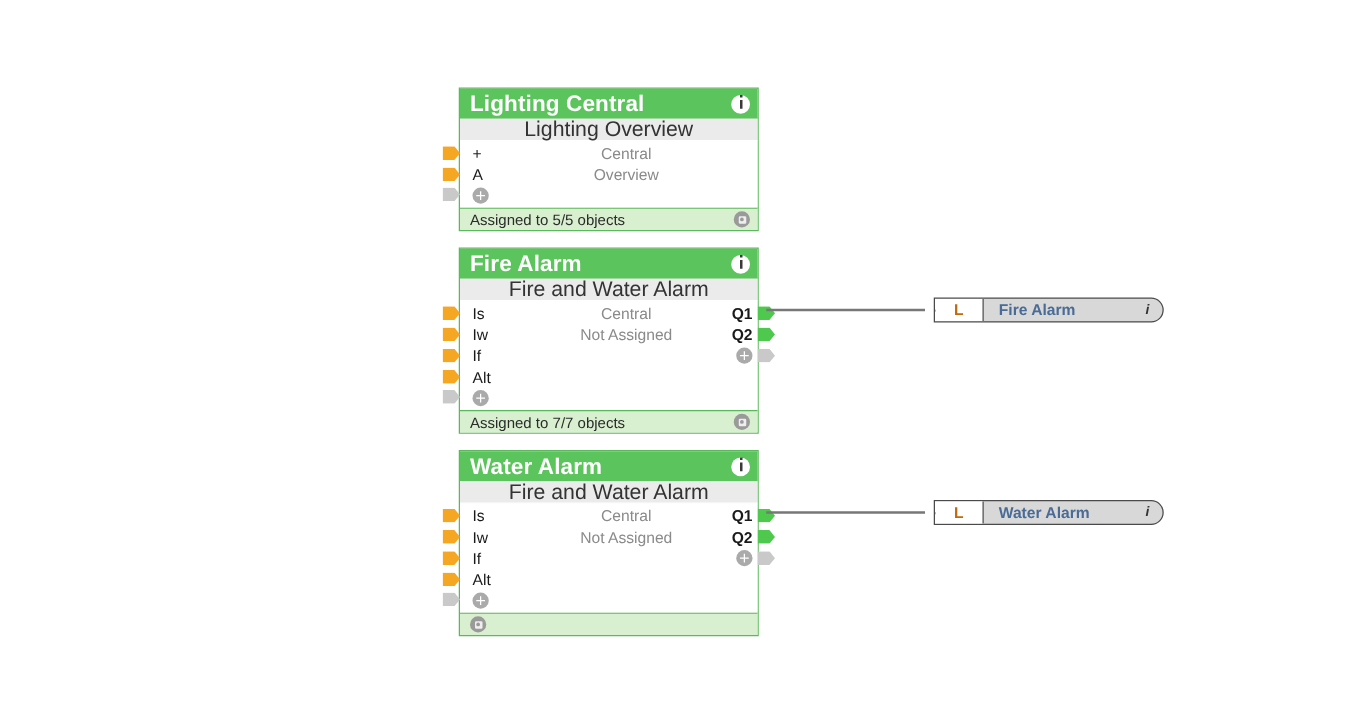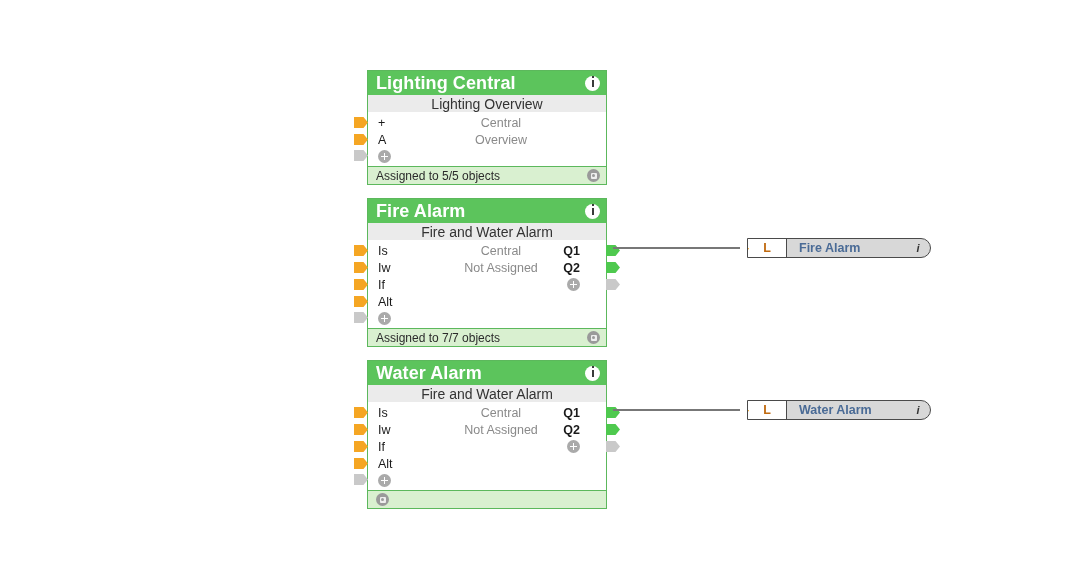--- a/index.html
+++ b/index.html
@@ -72,21 +72,21 @@
     position: absolute;
     left: 0; top: -3.5px;
     width: 2px; height: 2px;
     background: #3a3a3a;
   }
 
   .fb-subtitle {
     height: 17px;
     background: #ebebeb;
     color: #333333;
-    font-size: 14px;
+    font-size: 17px;
     display: flex;
     align-items: center;
     justify-content: center;
     border-bottom: 1px solid #ffffff;
   }
 
   .fb-body {
     position: relative;
     background: #ffffff;
     padding: 1px 0 2px 0;
@@ -107,21 +107,21 @@
     white-space: nowrap;
   }
   .col-mid {
     flex: 1 1 auto;
     text-align: center;
     color: #8a8a8a;
     white-space: nowrap;
   }
   .col-out {
     width: 52px;
-    padding-right: 26px;
+    padding-right: 4px;
     box-sizing: border-box;
     text-align: right;
     color: #1a1a1a;
     font-weight: bold;
     white-space: nowrap;
   }
 
   .plus-row {
     height: 16px;
     display: flex;

